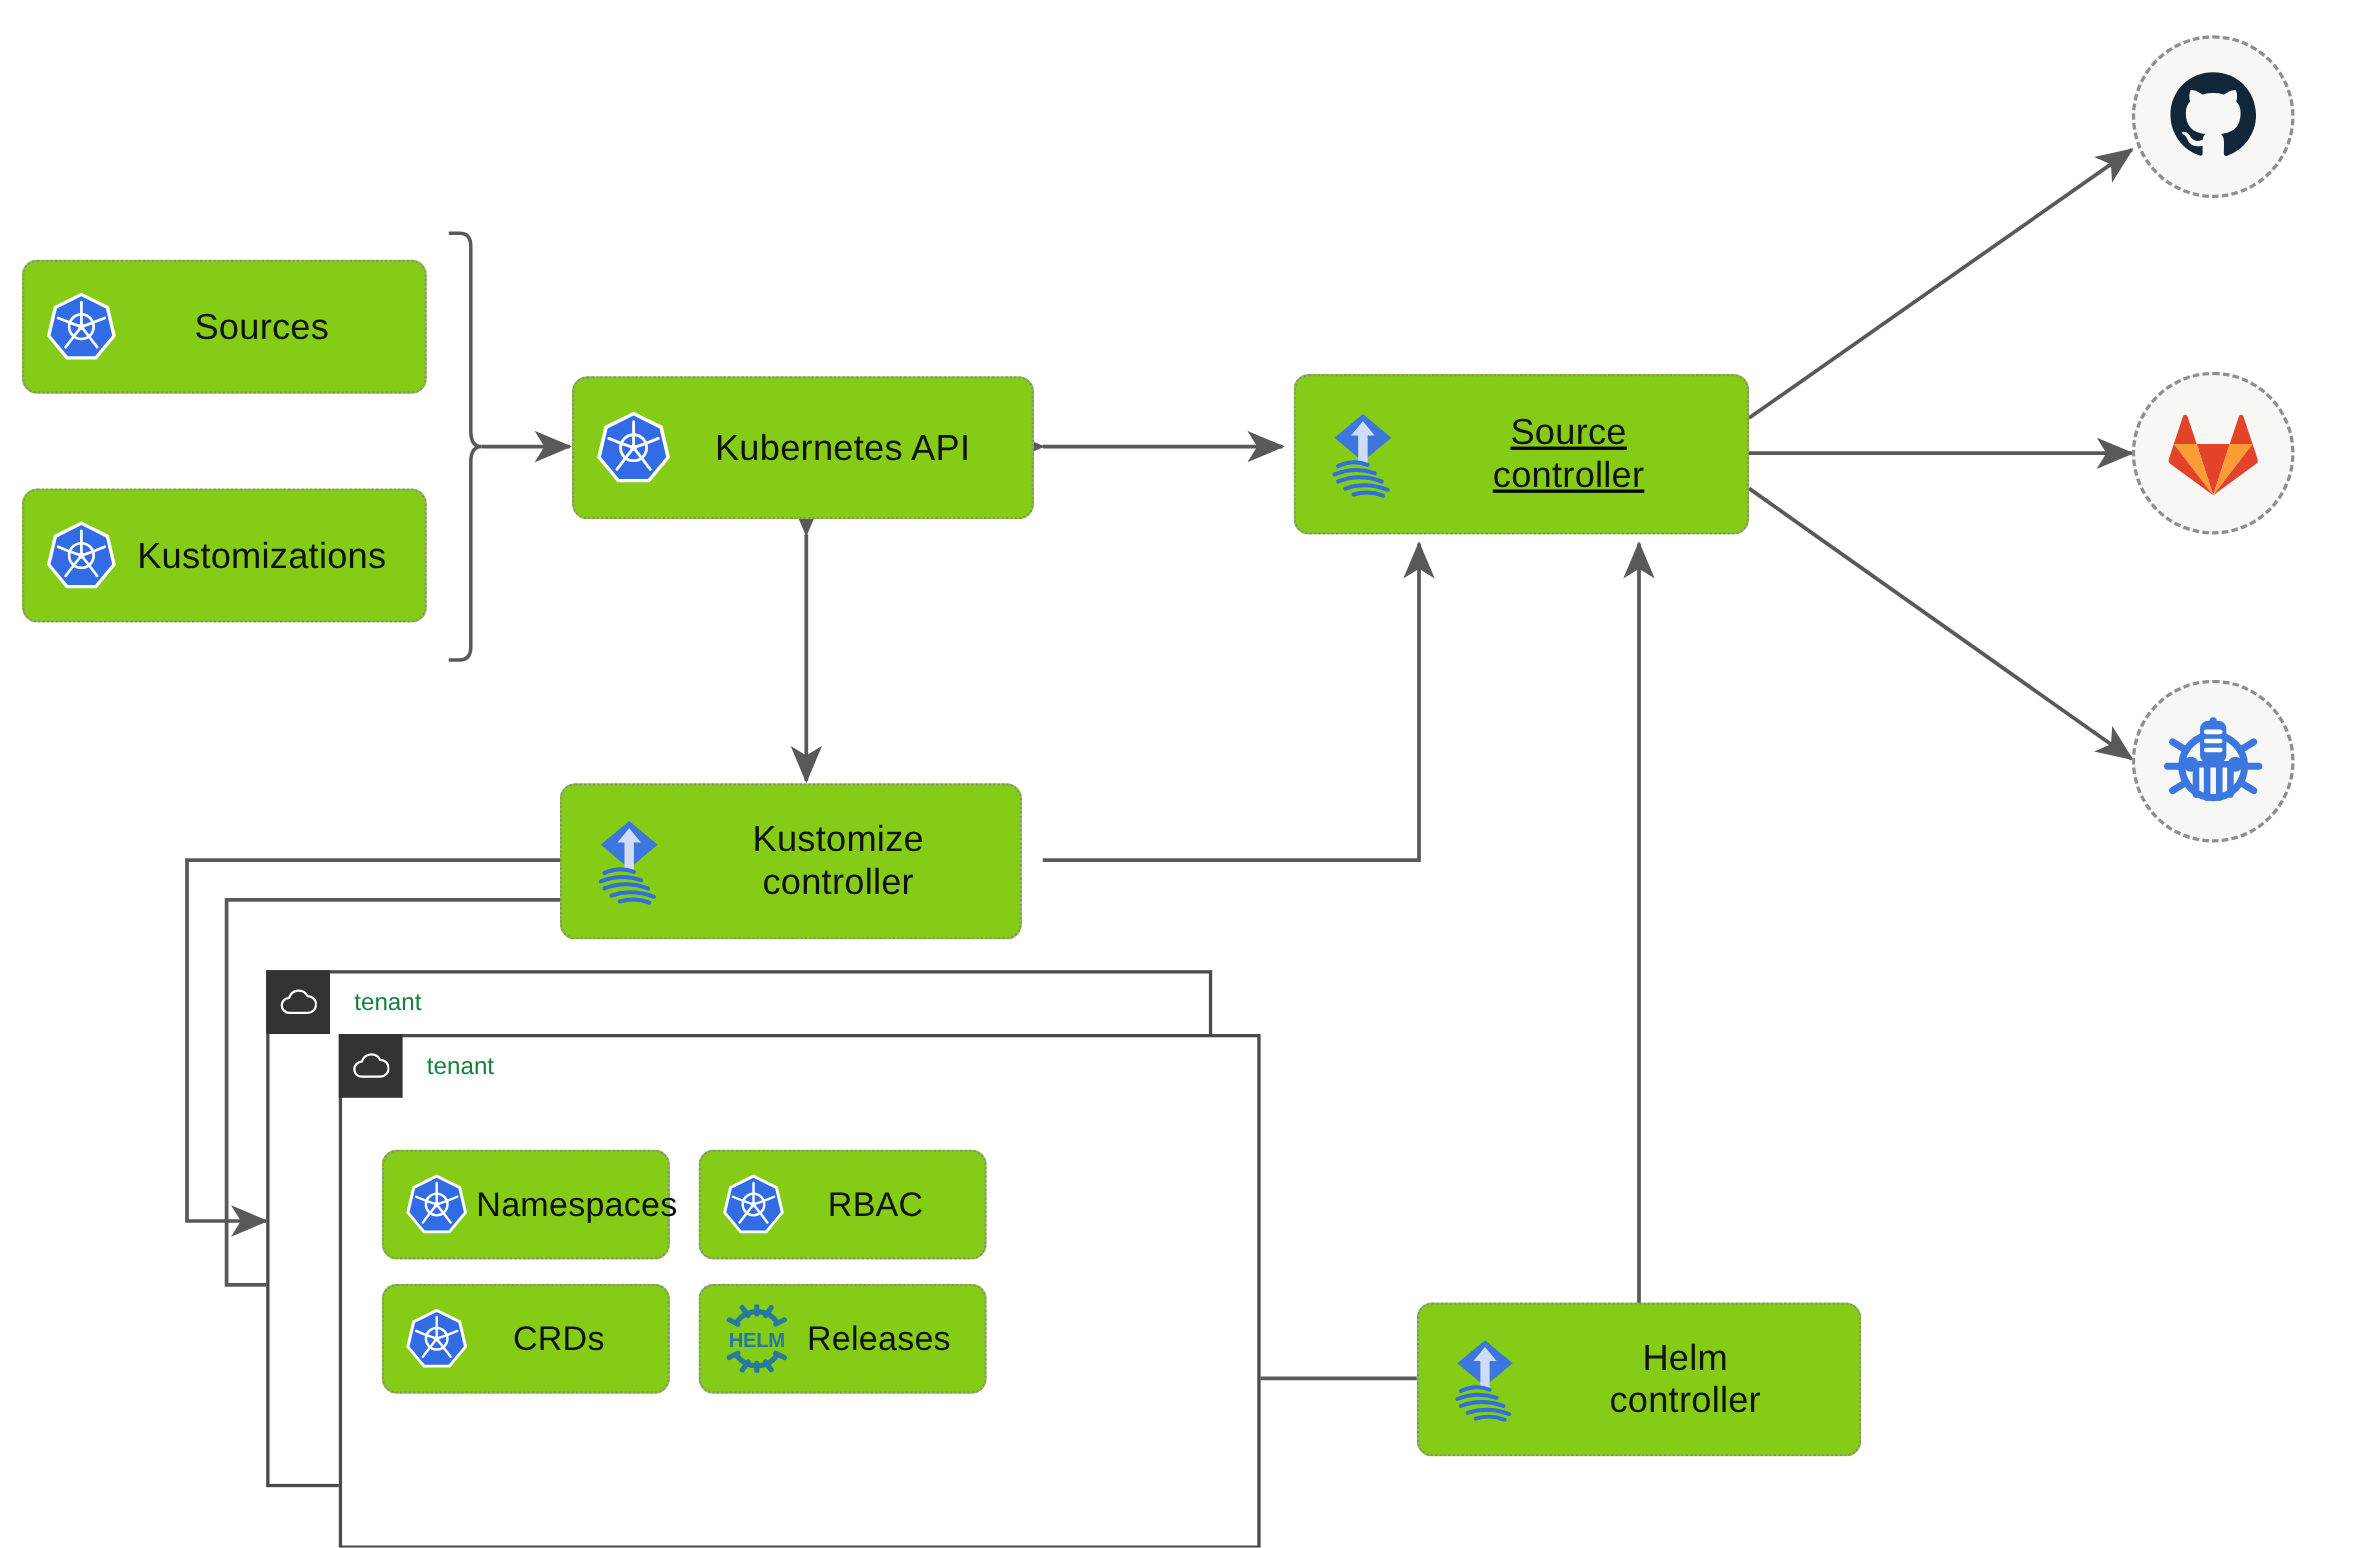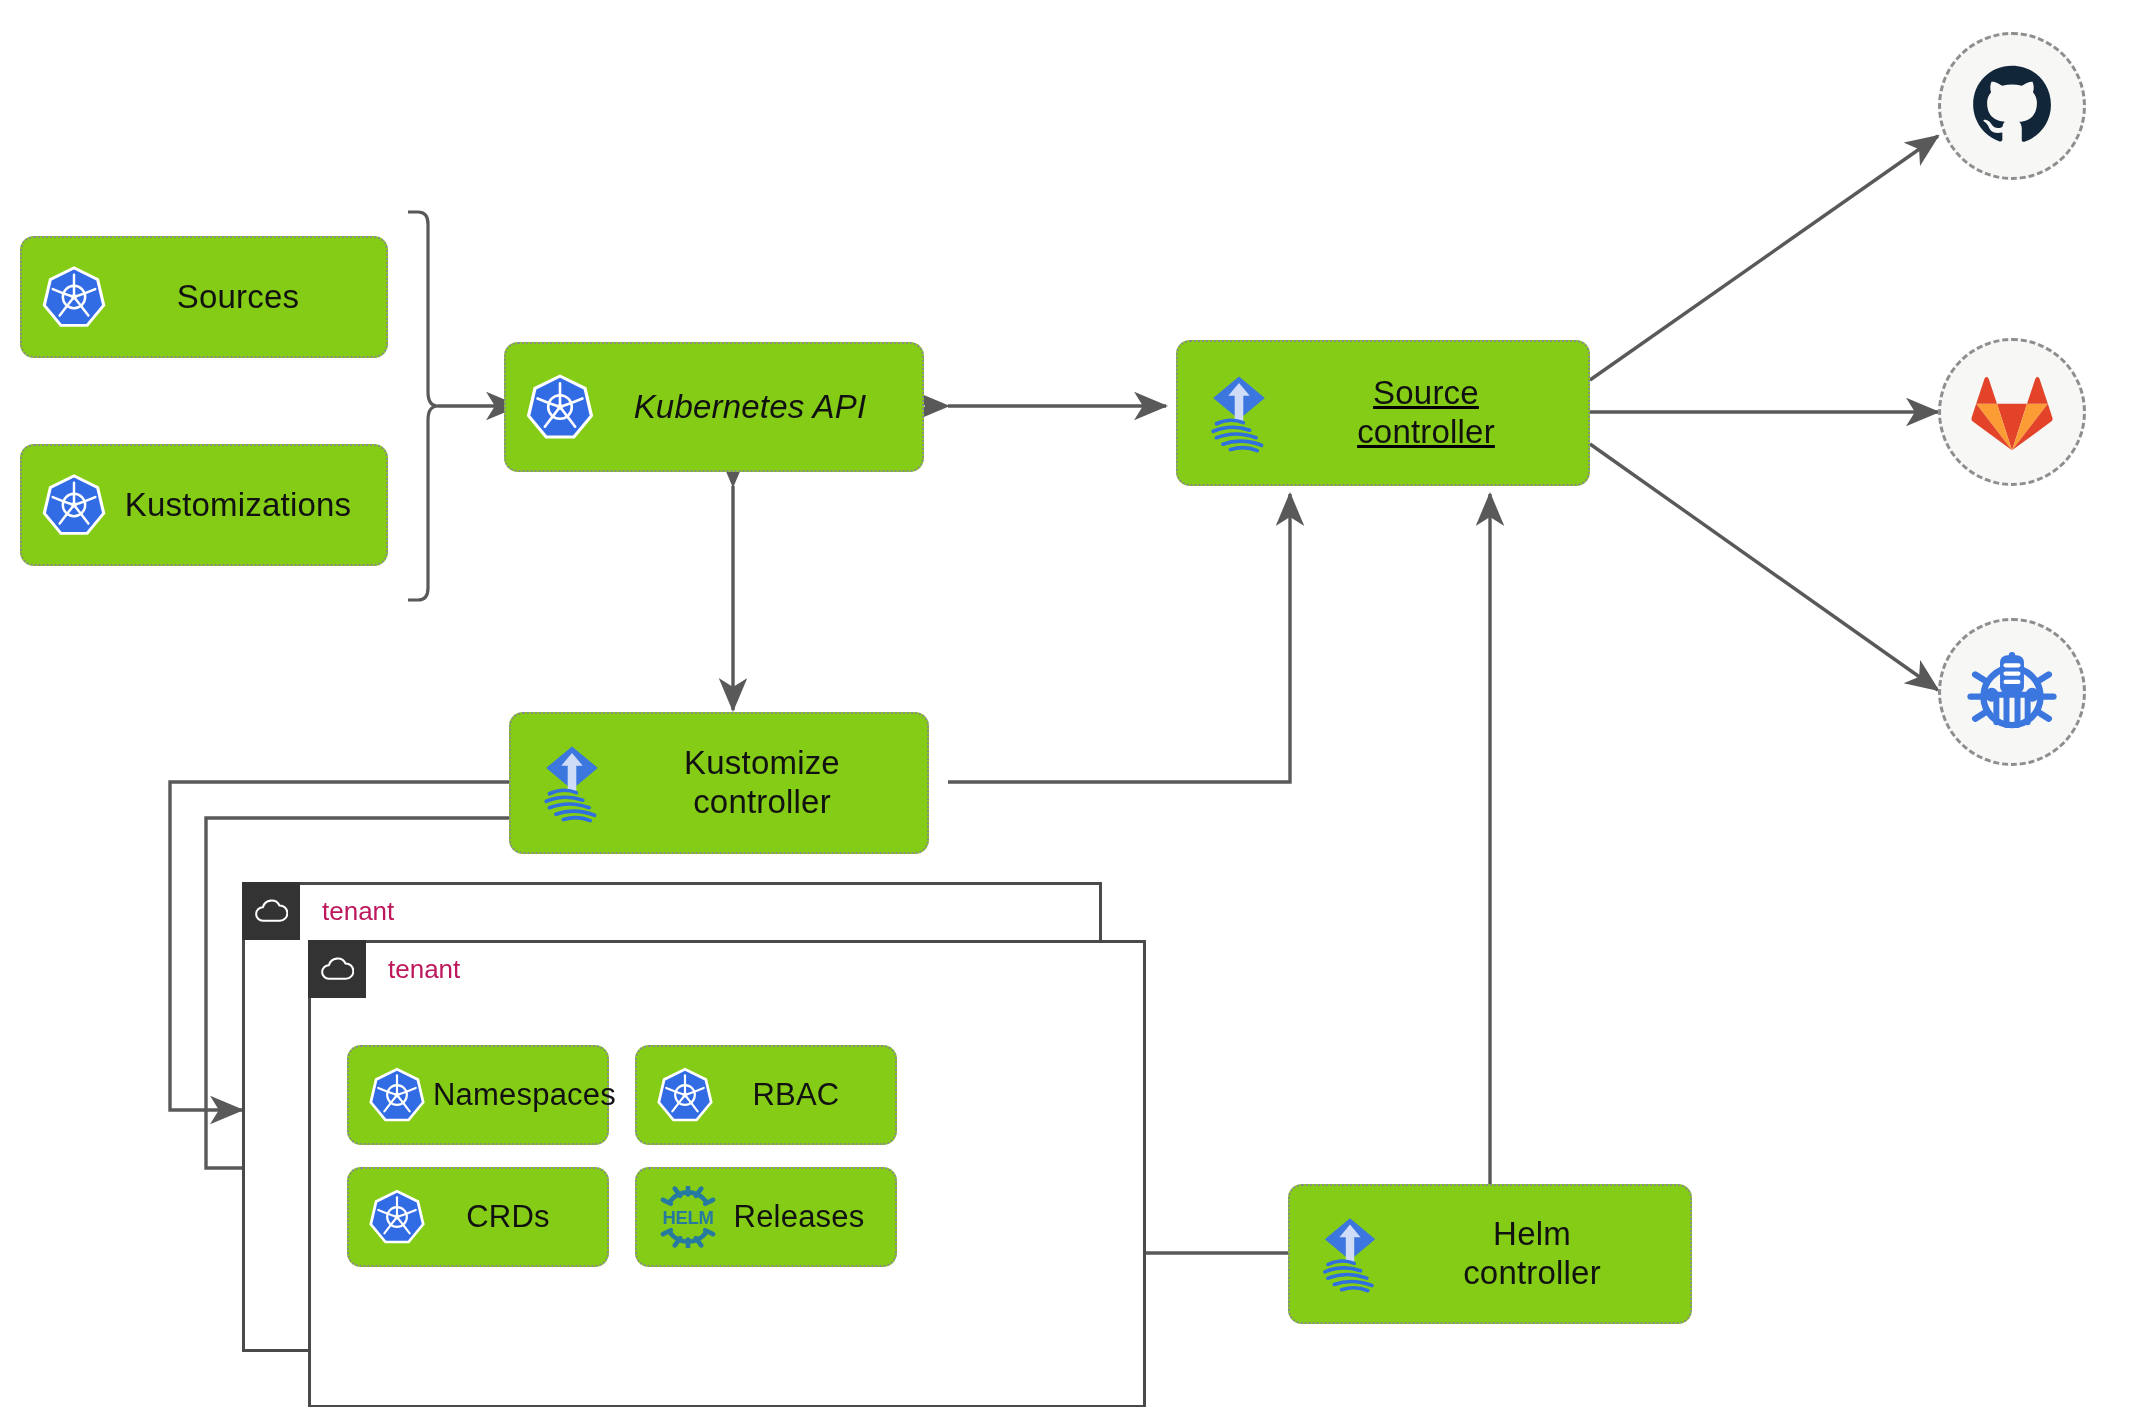--- a/index.html
+++ b/index.html
@@ -85,22 +85,22 @@
   .tenant-chip {
     width: 58px;
     height: 58px;
     background: #333333;
     display: flex;
     align-items: center;
     justify-content: center;
     flex: 0 0 auto;
   }
   .tenant-title {
-    color: #be185d;
-    font-size: 26px;
+    color: #15803d;
+    font-size: 22px;
     padding-left: 22px;
     white-space: nowrap;
   }
   .tenant-body {
     position: absolute;
     display: grid;
     grid-template-columns: 1fr 1fr;
     gap: 22px 26px;
   }
   .tenant-body .node {
@@ -192,21 +192,21 @@
             <path d="M32 32 L42 28.5"></path>
           <path d="M32 32 L39 41"></path>
             <path d="M32 32 L25 41"></path>
           <path d="M32 32 L22 28.5"></path>
         </g>
       </svg>
     </span>
     <span class="label">Kustomizations</span>
   </div>
 
-  <div class="node" style="left:504px; top:342px; width:420px; height:130px;font-style:italic;">
+  <div class="node" style="left:520px; top:342px; width:420px; height:130px;">
     <span class="ico">
       <svg width="72" height="72" viewBox="0 0 64 64">
         <polygon points="32,3 55.5,14.5 61.5,40 45,60 19,60 2.5,40 8.5,14.5" fill="#ffffff"></polygon>
         <polygon points="32,6 53,16.5 58.4,39.5 43.6,57.3 20.4,57.3 5.6,39.5 11,16.5" fill="#326ce5"></polygon>
         <g fill="none" stroke="#ffffff" stroke-width="2.3" stroke-linecap="round">
           <circle cx="32" cy="32" r="10.5"></circle>
           <circle cx="32" cy="32" r="2.6" fill="#ffffff" stroke="none"></circle>
           <path d="M32 21.5 L32 11"></path>
             <path d="M42 28.5 L52 24.5"></path>
           <path d="M39 41 L45.5 49.5"></path>

